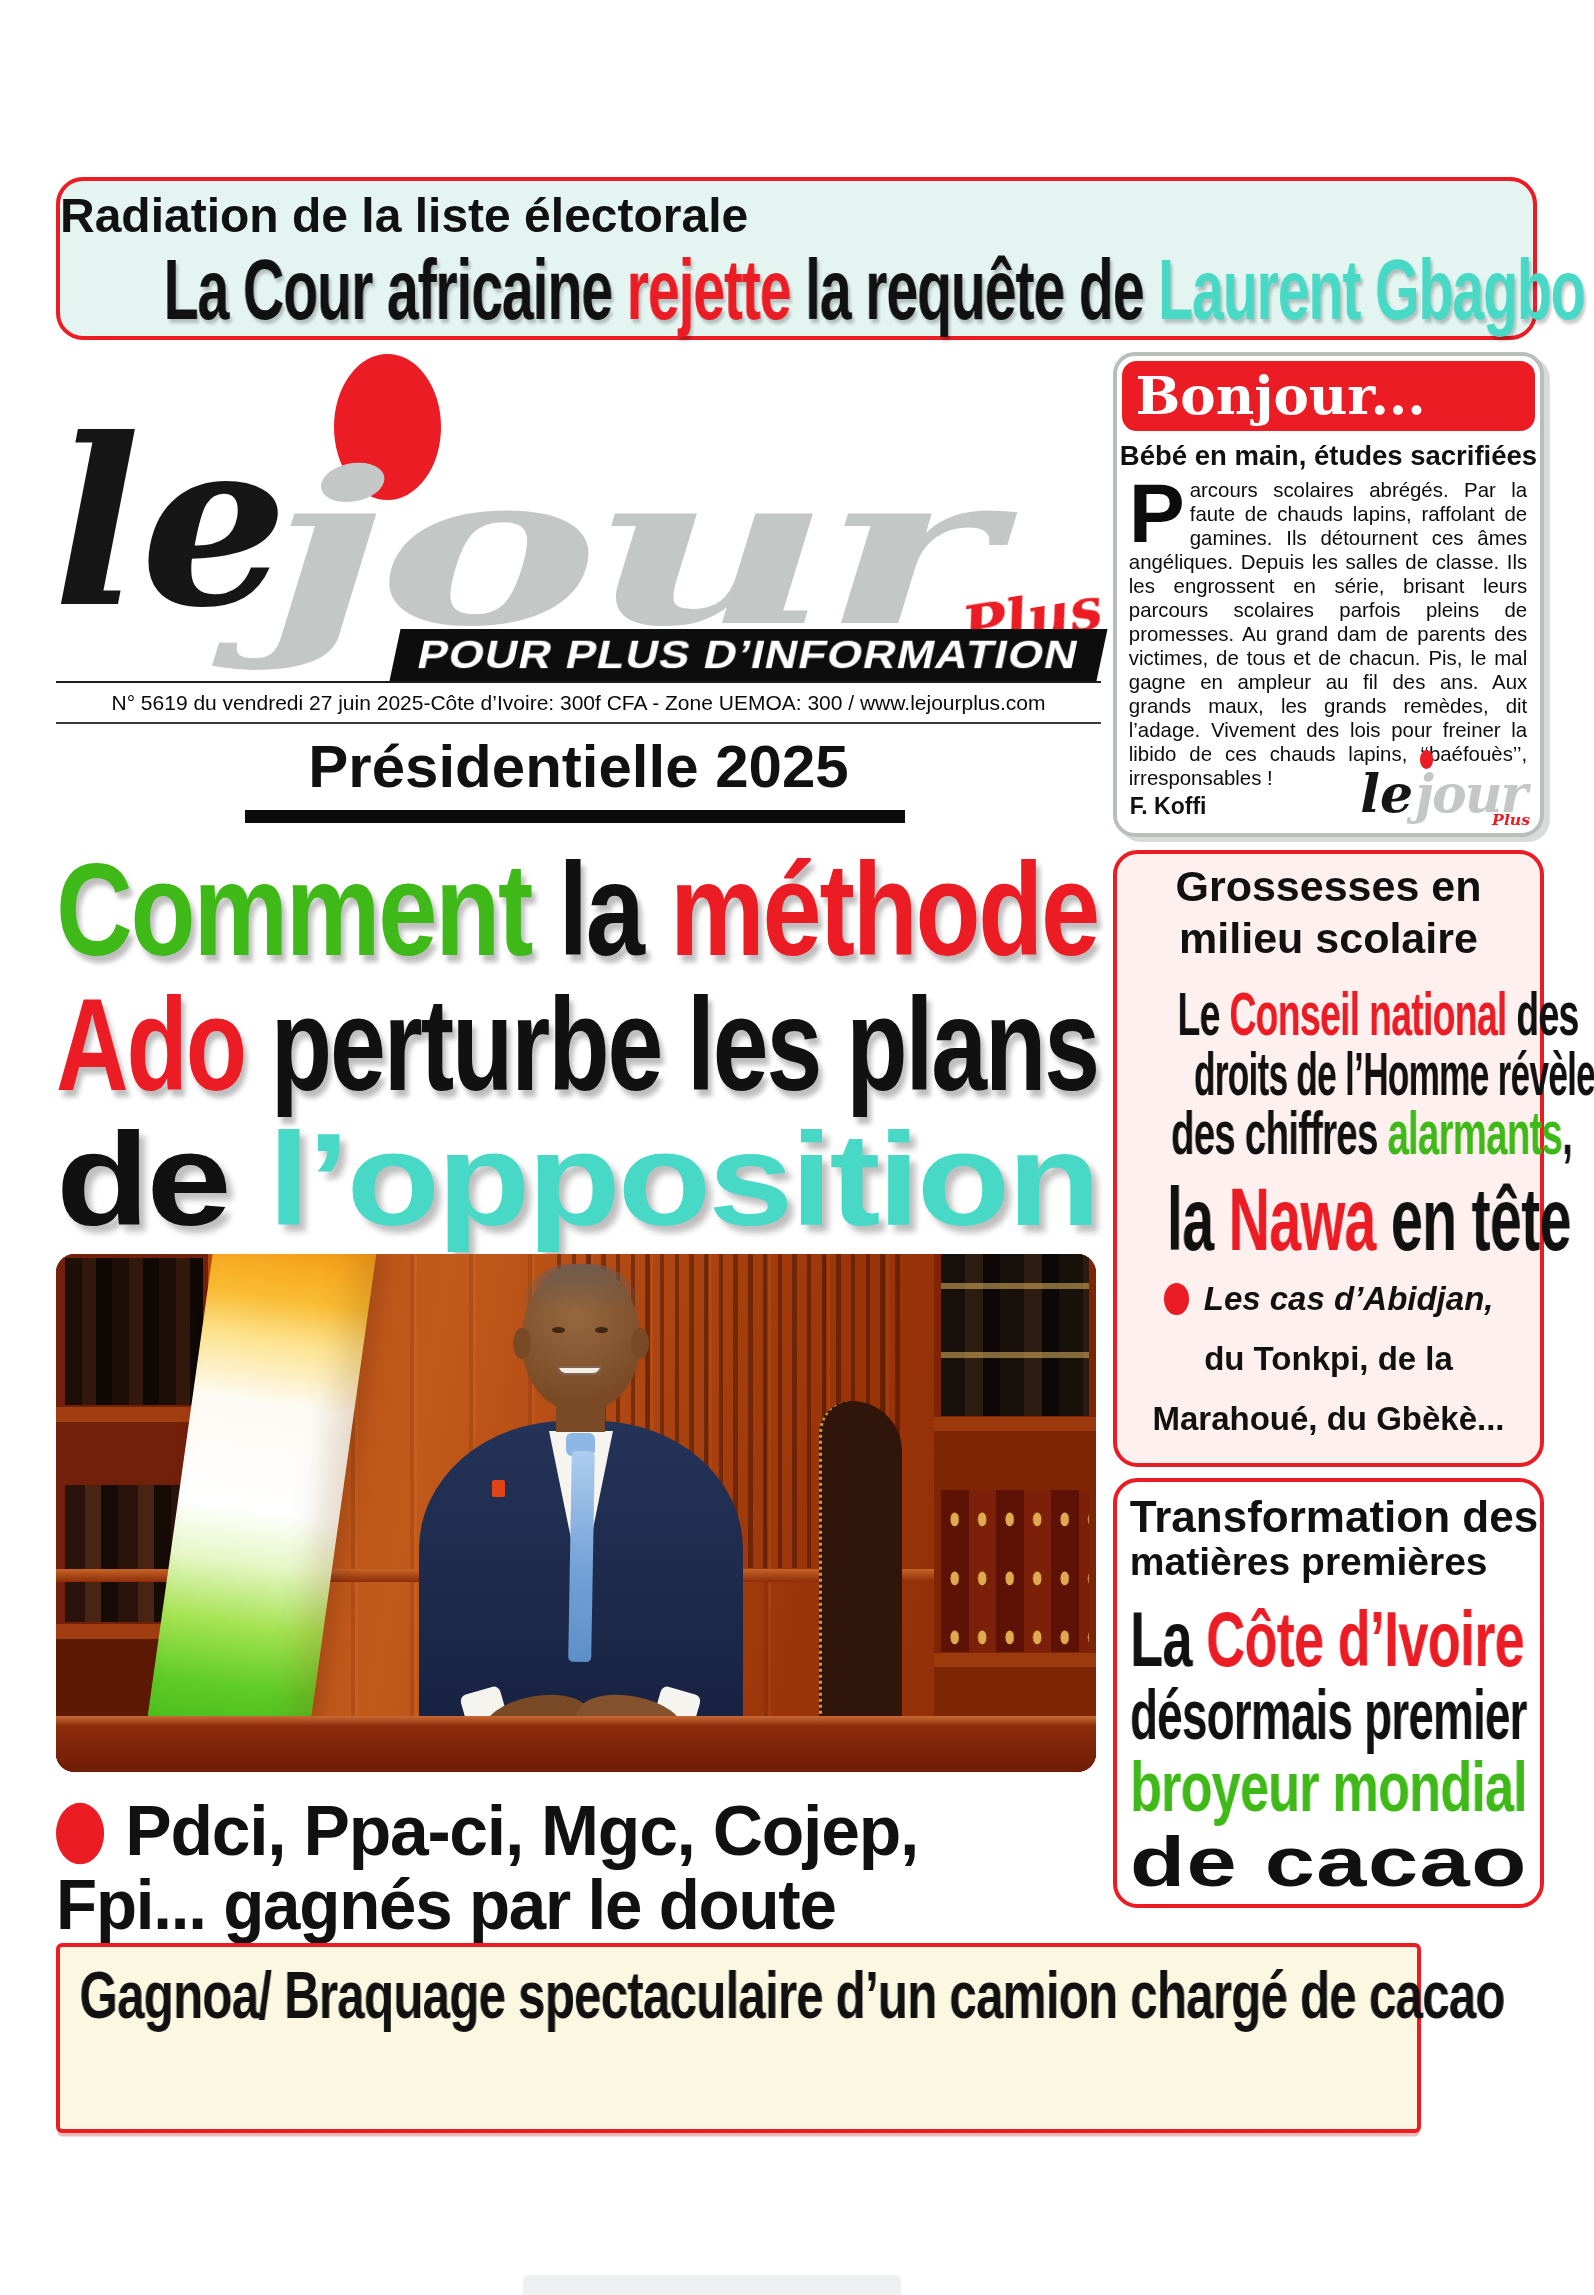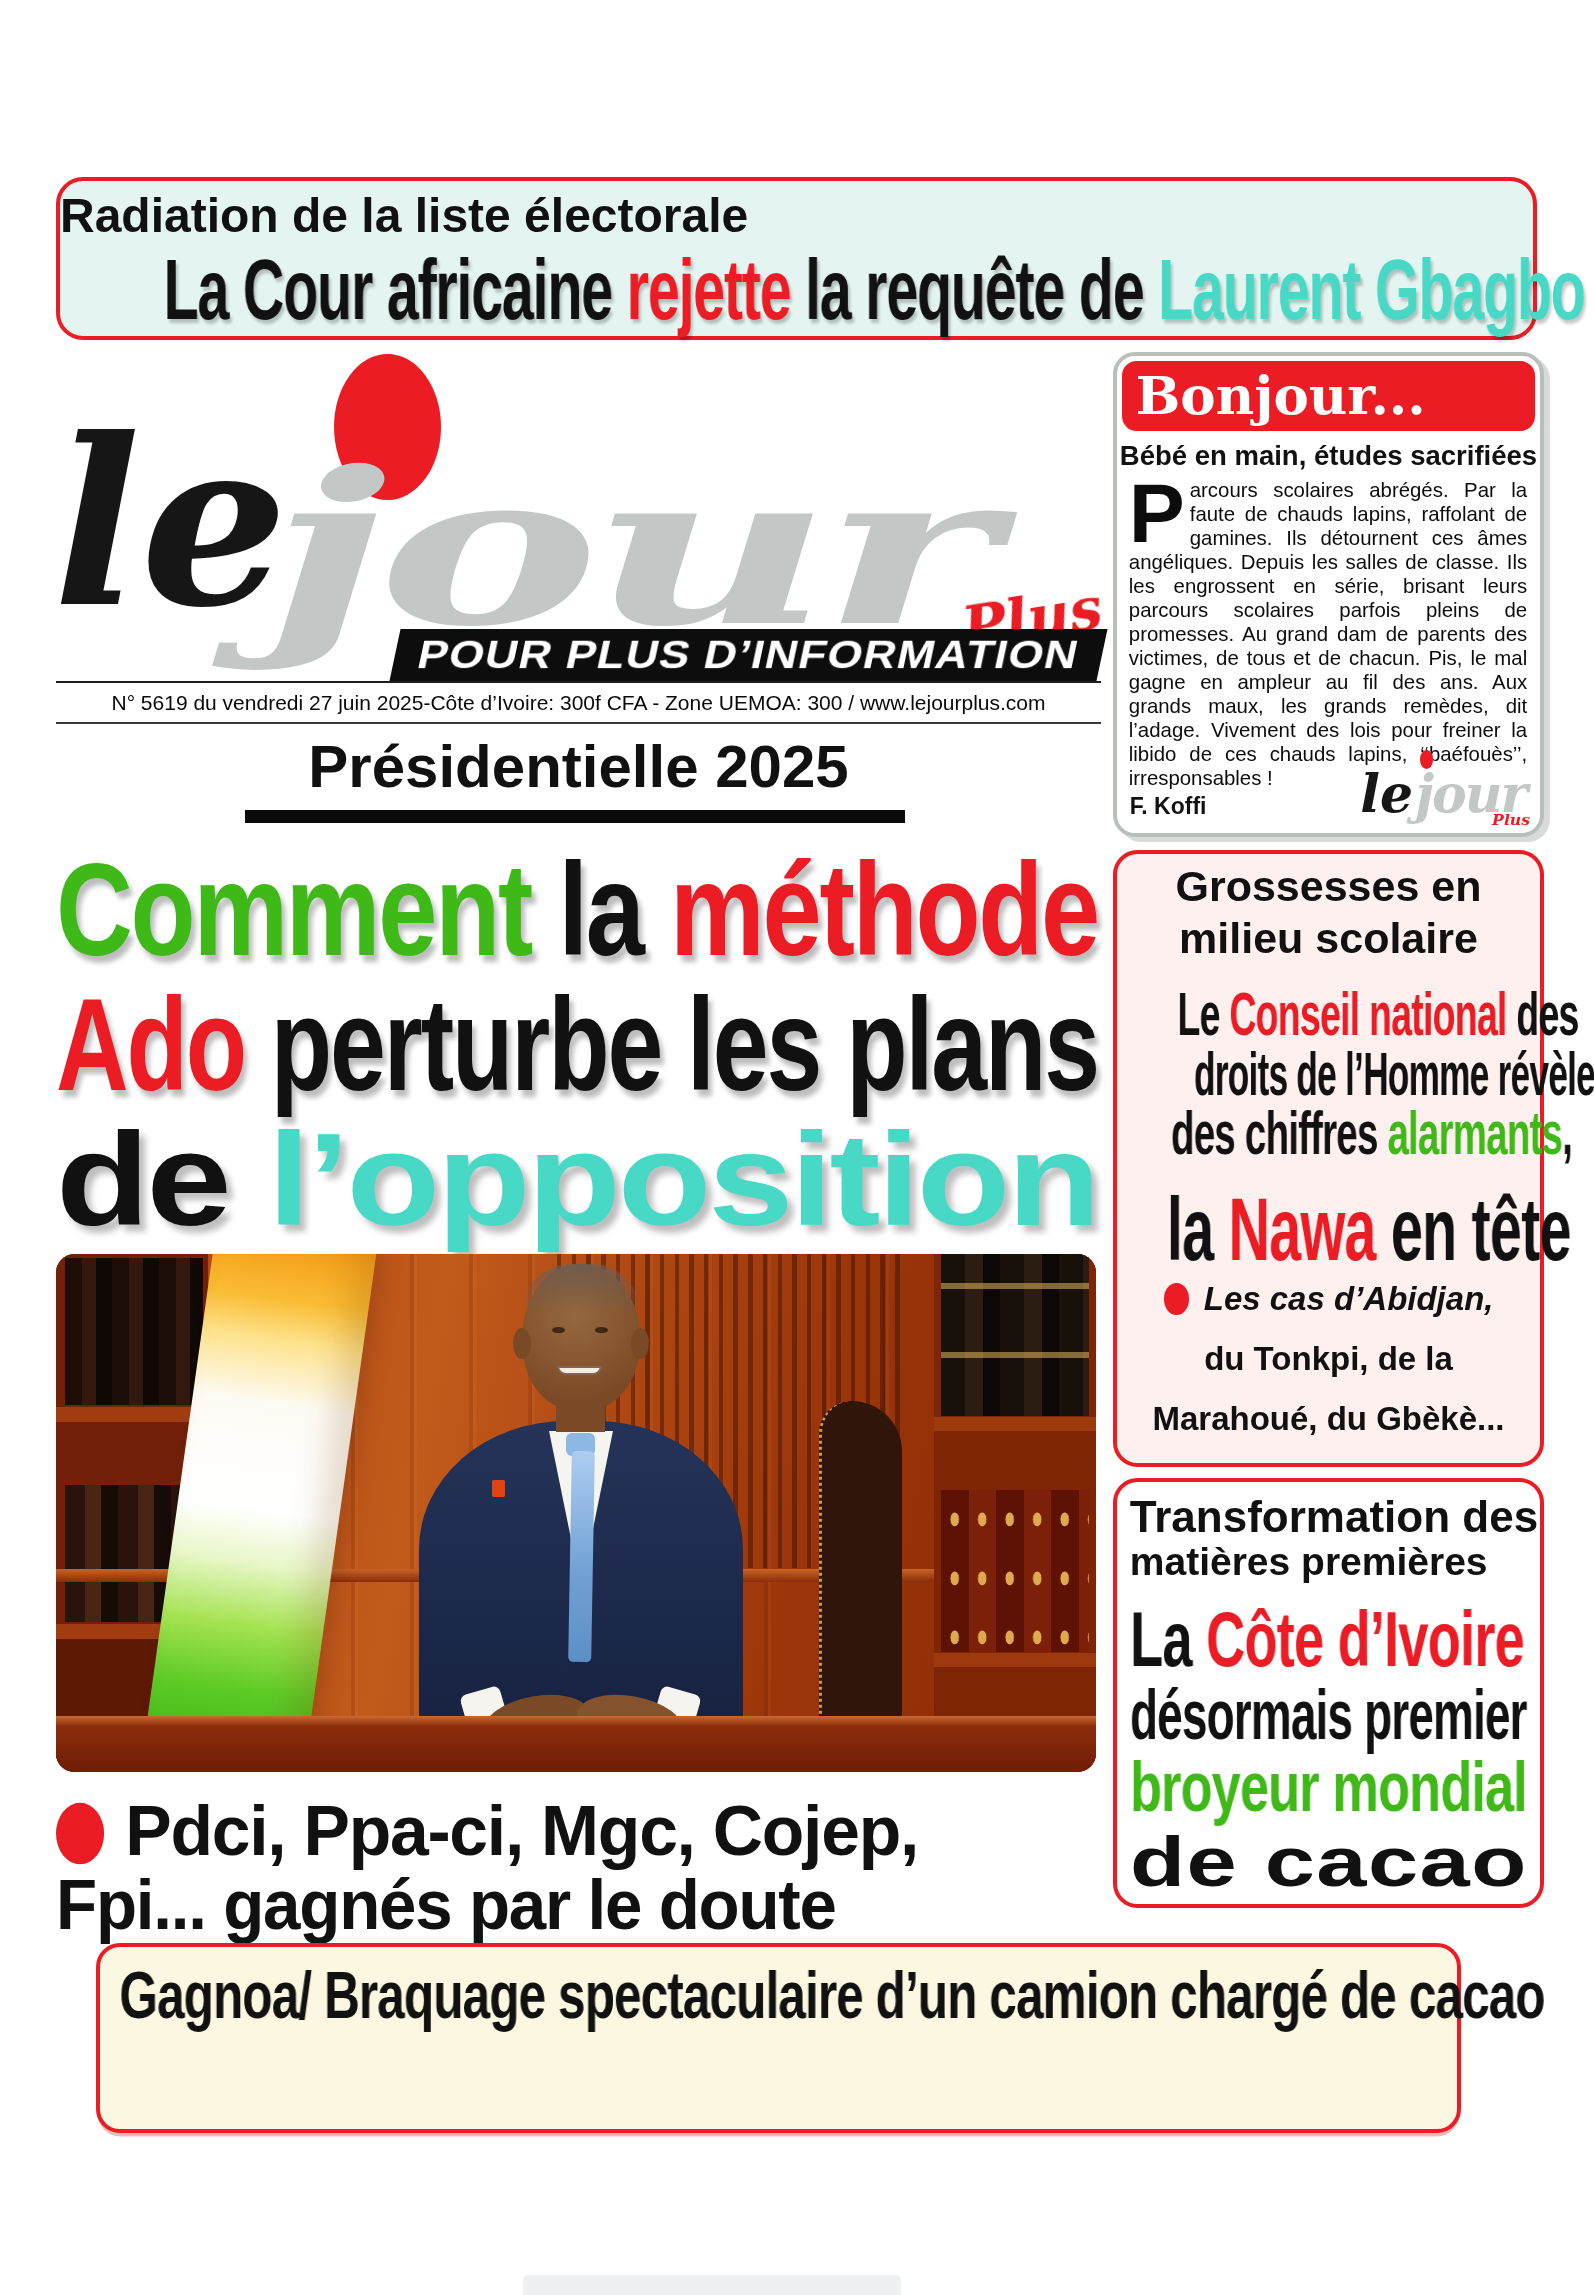--- a/index.html
+++ b/index.html
@@ -119,22 +119,22 @@
 
   
   .pdci{position:absolute;left:56px;width:1040px;}
   .pdci1{top:1790px;} .pdci2{top:1864px;}
   .pdci .fitline{font-size:55px;font-weight:bold;letter-spacing:-1px;}
   .bullet-dot{display:inline-block;width:38px;height:48px;border-radius:50%;background:var(--red);
     vertical-align:-6.9px;margin-right:16.7px;}
 
   
   .bottom-banner{position:absolute;left:56px;top:1943px;width:1365px;height:190px;
-    background:var(--yellow-bg);border:4.4px solid var(--red);border-radius:24px;
-    box-shadow:0 4.9px 0 -1.5px rgba(200,60,50,.35);margin-left:40px;}
+    background:var(--yellow-bg);border:4.4px solid var(--red);border-radius:6px;
+    box-shadow:0 4.9px 0 -1.5px rgba(200,60,50,.35);}
   .bb-kicker{position:absolute;left:0;right:0;top:9.8px;text-align:center;}
   .bb-kicker .fitline{font-size:51px;font-weight:bold;letter-spacing:-1px;}
   .bb-line2{position:absolute;left:0;right:0;top:82px;text-align:center;}
   .bb-line2 .fitline{font-size:69px;font-weight:bold;letter-spacing:-1.5px;
     text-shadow:2.5px 3.4px 3.4px rgba(0,0,0,.22);}
 
   
   .bonjour{position:absolute;left:1113px;top:352px;width:431px;height:485px;background:#ffffff;
     border:4.4px solid #b9bfbb;border-radius:22px;box-shadow:5.9px 4.9px 0 rgba(170,176,172,.45);}
   .bj-header{position:absolute;left:4.9px;right:4.9px;top:4.9px;height:70px;background:var(--red);
@@ -157,21 +157,21 @@
     font-weight:bold;font-size:15.7px;color:var(--red);}
 
   
   .pregbox{position:absolute;left:1113px;top:850px;width:431px;height:617px;background:var(--pink-bg);
     border:4.4px solid var(--red);border-radius:24.5px;}
   .pb-k1{position:absolute;left:0;right:0;top:7.9px;text-align:center;font-size:43px;font-weight:bold;}
   .pb-k2{position:absolute;left:0;right:0;top:60px;text-align:center;font-size:43px;font-weight:bold;}
   .pb-line{position:absolute;left:9.8px;right:9.8px;text-align:center;}
   .pb-line .fitline{font-size:47px;font-weight:bold;letter-spacing:-1px;}
   .pb-l1{top:124px;} .pb-l2{top:184px;} .pb-l3{top:243px;}
-  .pb-l4{top:325px;} .pb-l4 .fitline{font-size:69px;}
+  .pb-l4{top:315px;} .pb-l4 .fitline{font-size:69px;}
   .pb-b{position:absolute;left:9.8px;right:9.8px;text-align:center;font-size:33px;font-weight:bold;}
   .pb-b1{top:426px;font-style:italic;} .pb-b2{top:486px;} .pb-b3{top:546px;}
   .pb-dot{display:inline-block;width:25.5px;height:32px;border-radius:50%;background:var(--red);
     vertical-align:-4.9px;margin-right:14.7px;}
 
   
   .cocoabox{position:absolute;left:1113px;top:1478px;width:431px;height:430px;background:#ffffff;
     border:4.4px solid var(--red);border-radius:24.5px;}
   .cb-k1{position:absolute;left:12.8px;top:9.8px;font-size:44px;font-weight:bold;}
   .cb-k2{position:absolute;left:12.8px;top:58px;font-size:39px;font-weight:bold;}

